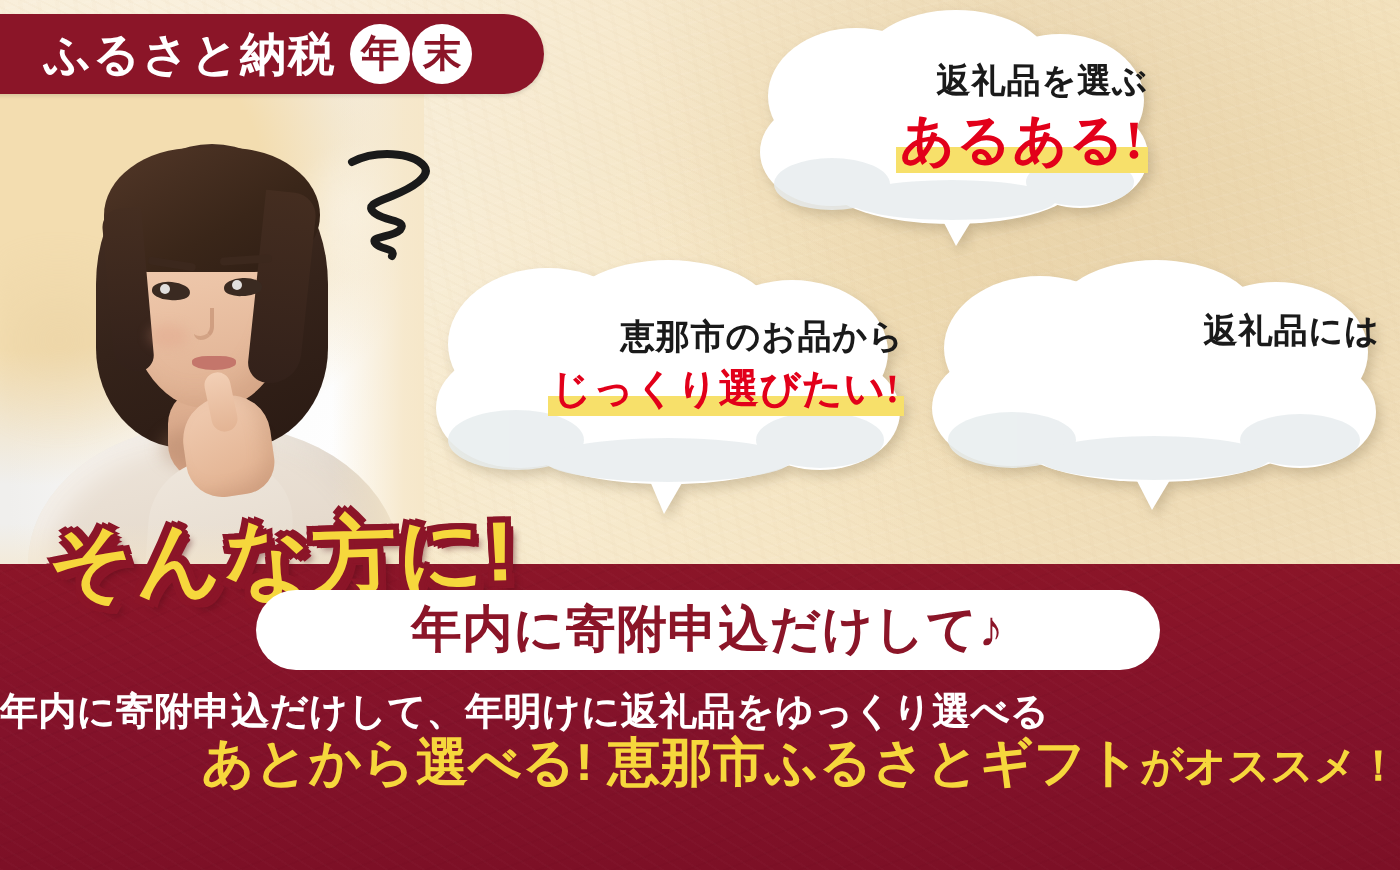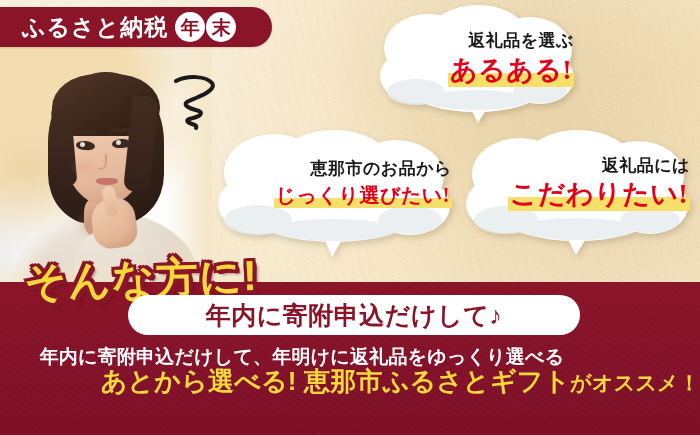--- a/index.html
+++ b/index.html
@@ -402,21 +402,21 @@
     line-height: 1;
     white-space: nowrap;
   }
 
   
   .bottom-line1 {
     position: absolute;
     left: 0;
     top: 347px;
     width: 604px;
-    text-align: center;
+    text-align: left;
     color: #ffffff;
     font-size: 19px;
     font-weight: 700;
     letter-spacing: 0.2px;
     line-height: 1;
     white-space: nowrap;
   }
   .bottom-line2 {
     position: absolute;
     left: 0;
@@ -525,21 +525,20 @@
         <ellipse cx="113" cy="92" rx="70" ry="21"></ellipse>
         <path d="M96 96 L112 127 L130 97 Z"></path>
       </g>
       <g fill="#e8edef" opacity="0.85">
         <ellipse cx="42" cy="92" rx="32" ry="14"></ellipse>
         <ellipse cx="186" cy="92" rx="30" ry="13"></ellipse>
         <ellipse cx="113" cy="101" rx="58" ry="11"></ellipse>
       </g>
     </svg>
     <div class="btext btext-top">返礼品には</div>
-    <div class="btext btext-main"><span class="hl">こだわりたい!</span></div>
   </div>
 
   <div class="bubble" id="bubble-time">
     <svg width="196" height="120" viewBox="0 0 196 120">
       <g fill="#ffffff">
         <ellipse cx="50" cy="44" rx="44" ry="34"></ellipse>
         <ellipse cx="100" cy="30" rx="48" ry="29"></ellipse>
         <ellipse cx="152" cy="46" rx="42" ry="33"></ellipse>
         <ellipse cx="38" cy="72" rx="36" ry="27"></ellipse>
         <ellipse cx="98" cy="70" rx="74" ry="35"></ellipse>

